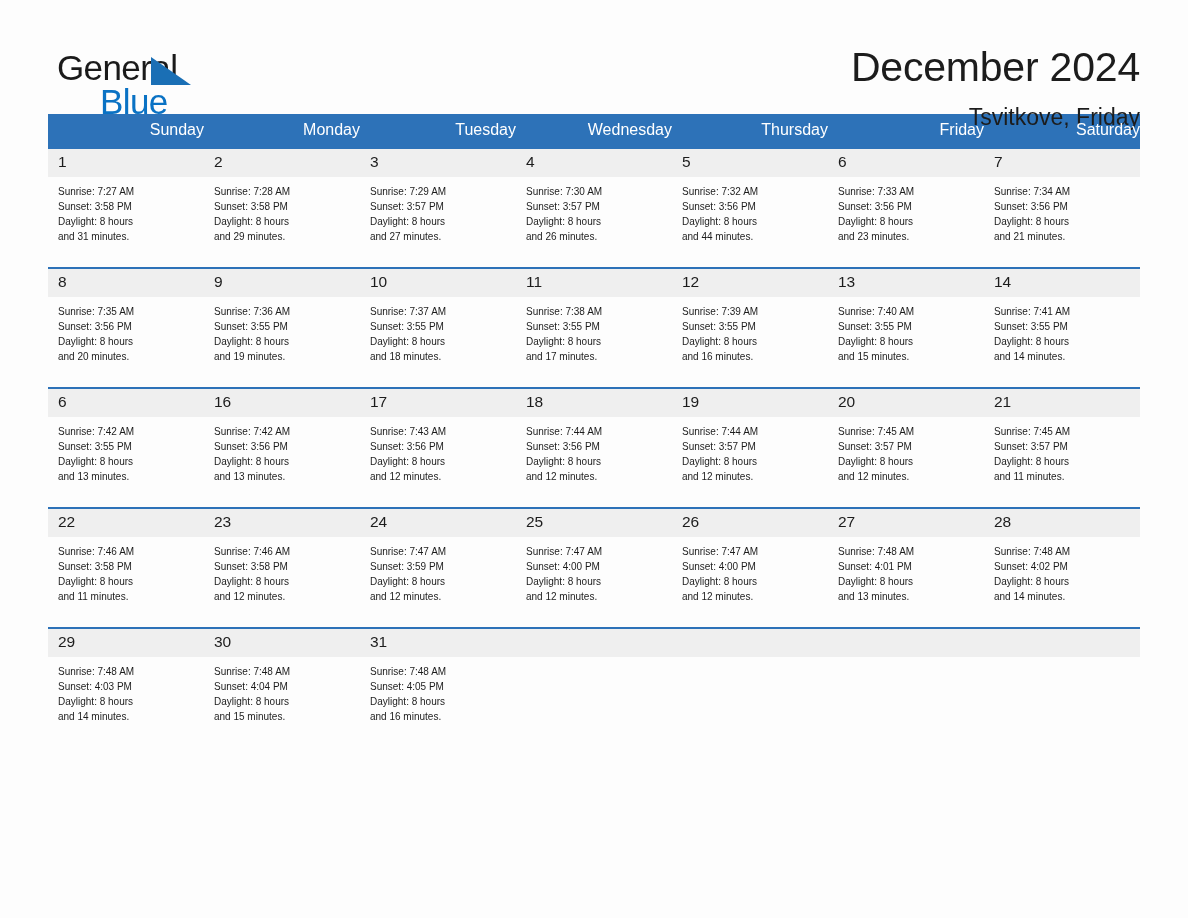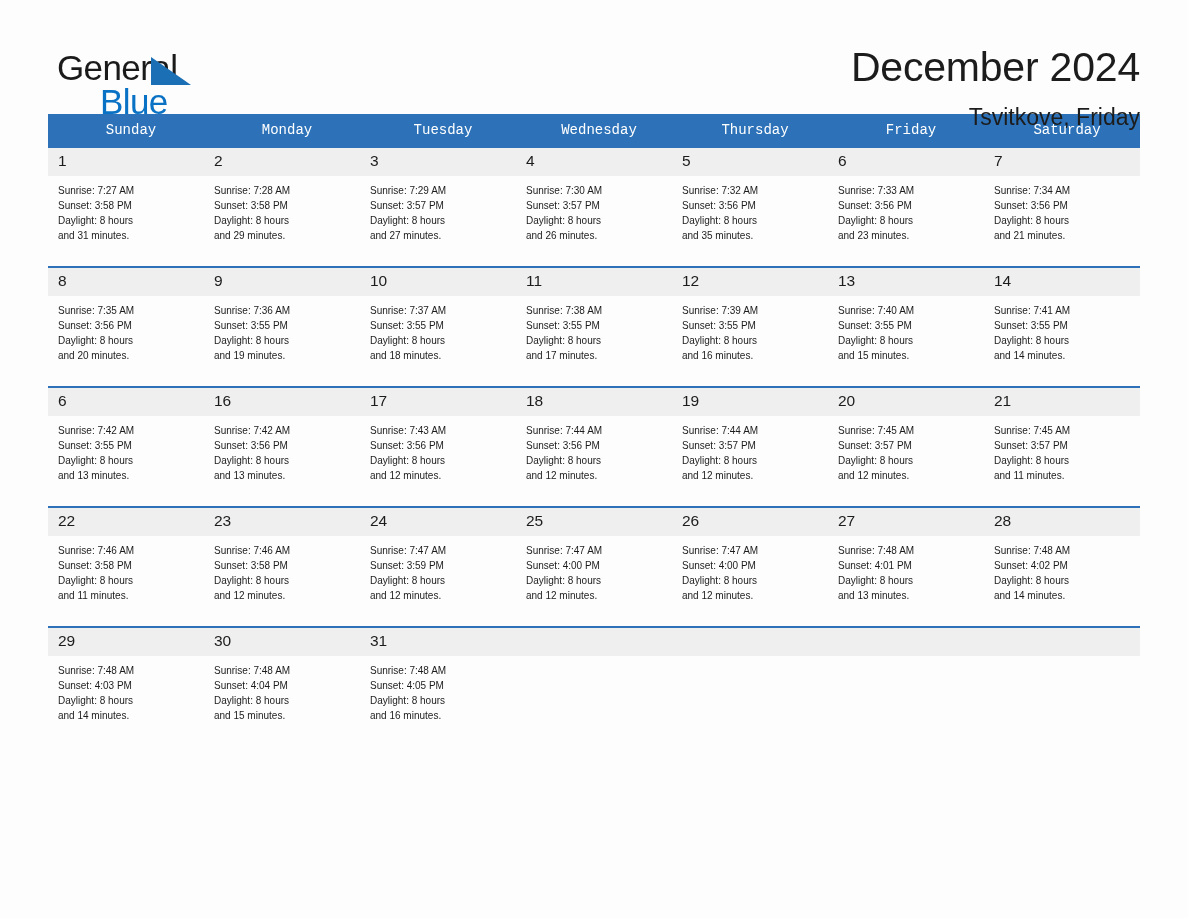--- a/index.html
+++ b/index.html
@@ -87,26 +87,25 @@
   .calendar {
     margin-top: 10px;
     width: 1092px;
     border-collapse: collapse;
     table-layout: fixed;
   }
   .calendar th {
     background: #2d72b8;
     color: #ffffff;
     font-weight: normal;
-    font-size: 14px;
-    text-align: center;
+    font-size: 16px;
+    text-align: right;
     padding: 7px 0 8px 10px;
     height: 17px;
     border: none;
-    font-family: Liberation Mono, monospace;
   }
   .calendar td {
     vertical-align: top;
     padding: 0;
     border: none;
     background: #fdfdfd;
     border-top: 2px solid #2d72b8;
     height: 118px;
   }
   .calendar tr.week td {
@@ -203,21 +202,21 @@
               <div>Daylight: 8 hours</div>
               <div>and 26 minutes.</div>
             </div>
           </td>
           <td class="day-cell">
             <div class="daynum">5</div>
             <div class="info">
               <div>Sunrise: 7:32 AM</div>
               <div>Sunset: 3:56 PM</div>
               <div>Daylight: 8 hours</div>
-              <div>and 35 minutes.</div>
+              <div>and 44 minutes.</div>
             </div>
           </td>
           <td class="day-cell">
             <div class="daynum">6</div>
             <div class="info">
               <div>Sunrise: 7:33 AM</div>
               <div>Sunset: 3:56 PM</div>
               <div>Daylight: 8 hours</div>
               <div>and 23 minutes.</div>
             </div>

